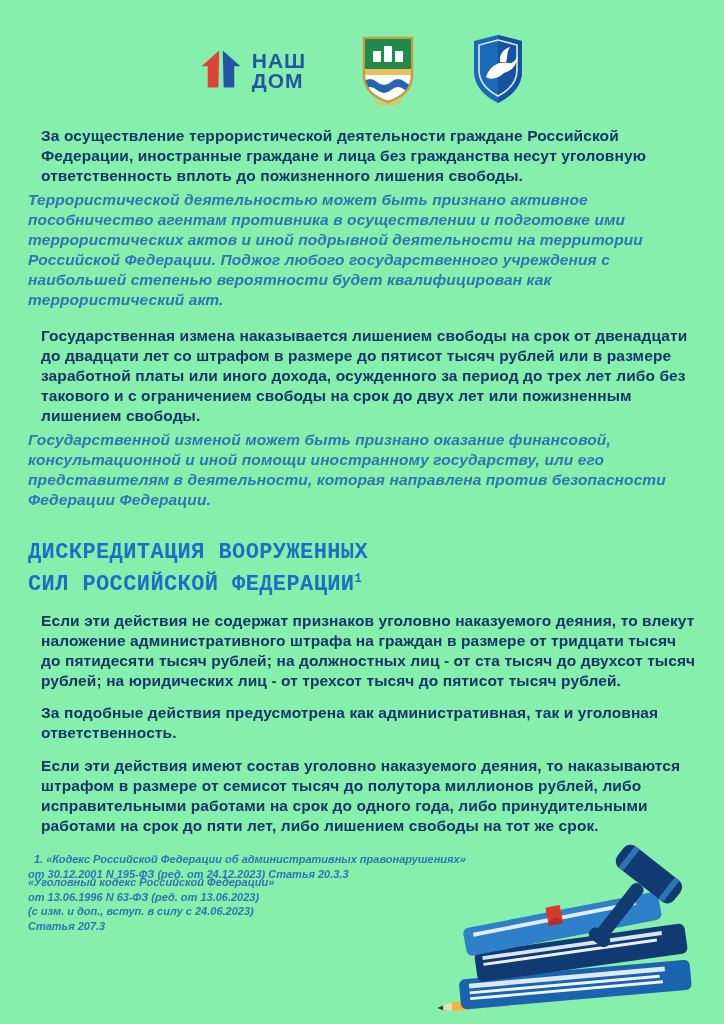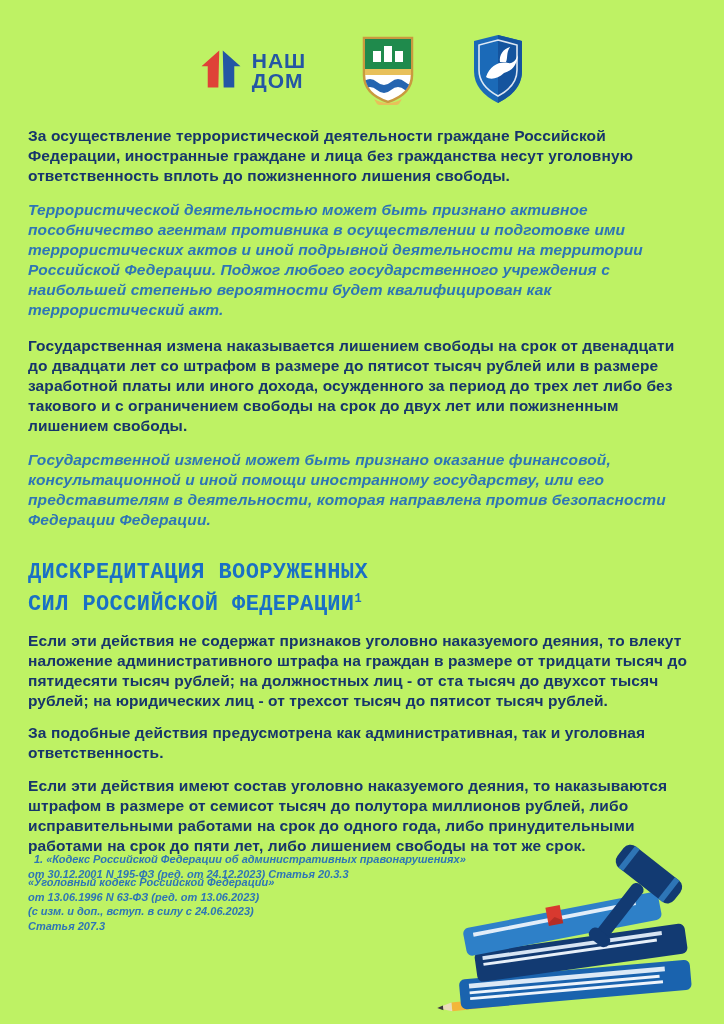--- a/index.html
+++ b/index.html
@@ -12,21 +12,21 @@
   :root {
     --dark-navy: #17356b;
     --accent-blue: #2e75b6;
     --heading-blue: #1a70c5;
     --logo-blue: #2456a4;
     --logo-red: #df4237;
   }
   .page {
     position: relative;
     width: 724px; height: 1024px;
-    background: #bef264;
+    background: #86efac;
     overflow: hidden;
   }
   .header {
     display: flex;
     justify-content: center;
     align-items: center;
     gap: 54px;
     padding-top: 34px;
     height: 108px;
   }
@@ -44,31 +44,32 @@
   }
   .content {
     padding: 0 28px;
   }
   .p-bold {
     color: var(--dark-navy);
     font-weight: 700;
     font-size: 15.5px;
     line-height: 20px;
     letter-spacing: 0.1px;
+    margin-left: 13px;
   }
   .p-italic {
     color: var(--accent-blue);
     font-weight: 700;
     font-style: italic;
     font-size: 15.5px;
     line-height: 20px;
     letter-spacing: 0.1px;
   }
   .mt-first { margin-top: 18px; }
-  .mt-tiny  { margin-top: 14px; }
+  .mt-tiny  { margin-top: 4px; }
   .mt-med   { margin-top: 16px; }
   .heading {
     margin-top: 30px;
     text-align: left;
     color: var(--heading-blue);
     font-weight: 700;
     font-size: 22px;
     line-height: 26px;
     letter-spacing: 0.4px;
     font-family: Liberation Mono, monospace;

